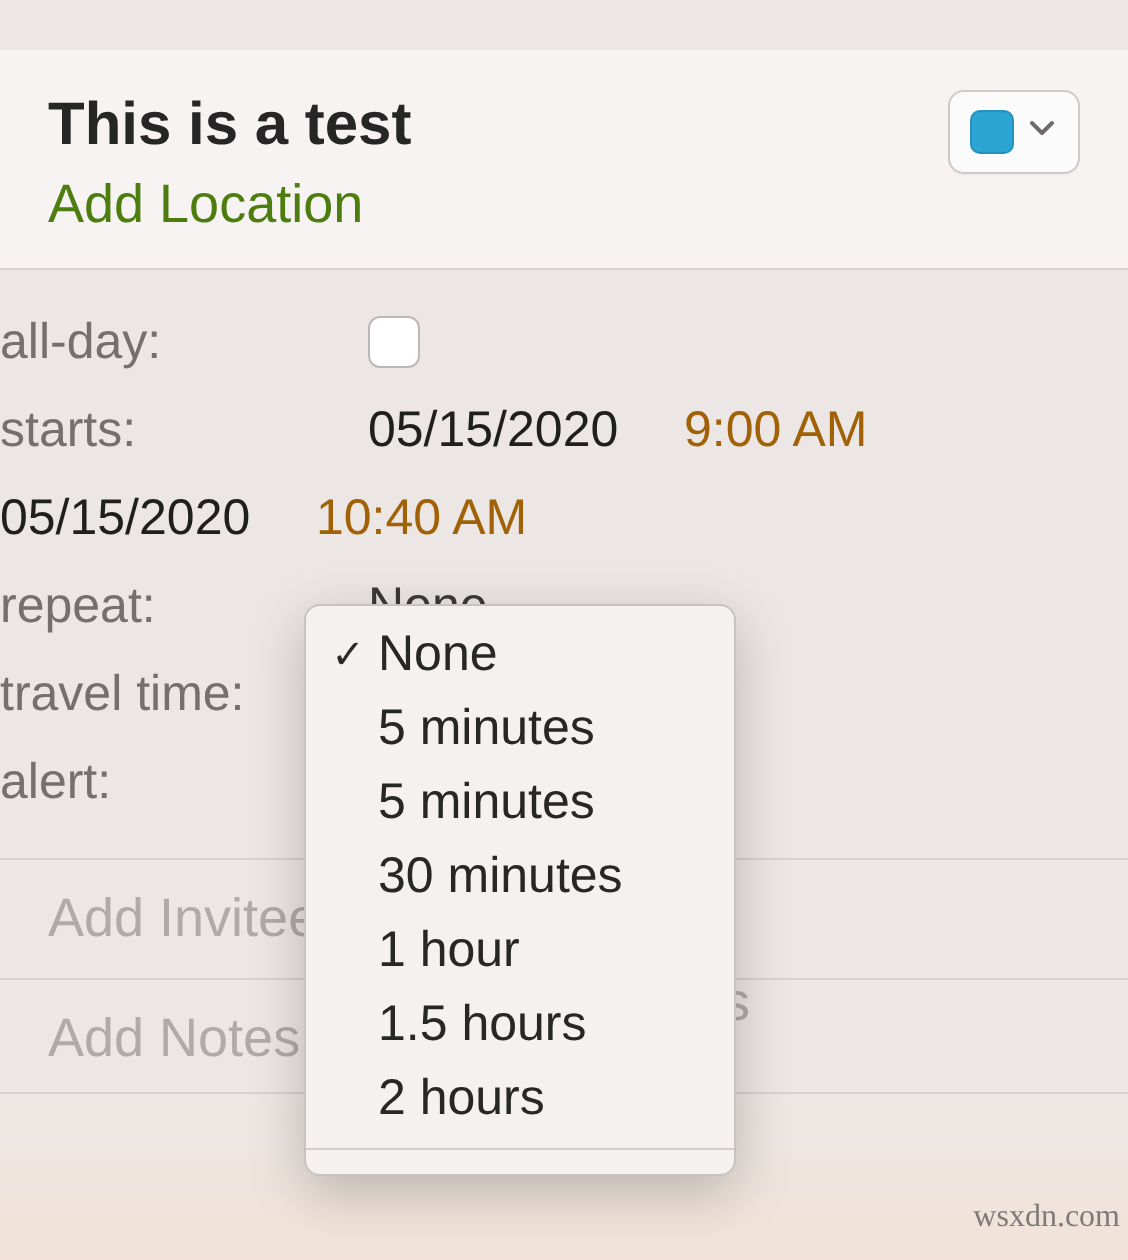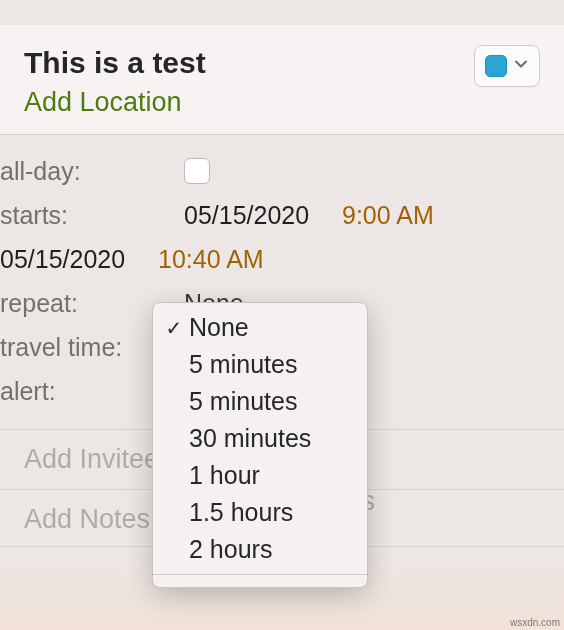--- a/index.html
+++ b/index.html
@@ -125,24 +125,24 @@
     }
     .popup-label { flex: 1; }
     .popup-sep {
       height: 1px;
       background: #d3cecb;
       margin: 6px 0;
     }
     .watermark {
       position: absolute;
       right: 4px;
-      bottom: 2px;
-      font-size: 10px;
+      bottom: 12px;
+      font-size: 16px;
       color: #7d7a79;
-      font-family: Liberation Sans, sans-serif;
+      font-family: Liberation Serif, serif;
     }
     .bottom-shade {
       position: absolute;
       left: 0; right: 0;
       top: 546px;
       height: 84px;
       background: linear-gradient(#ece7e5, #f2e2d7);
       border-top: 1px solid #d8d3d1;
     }
   </style>

